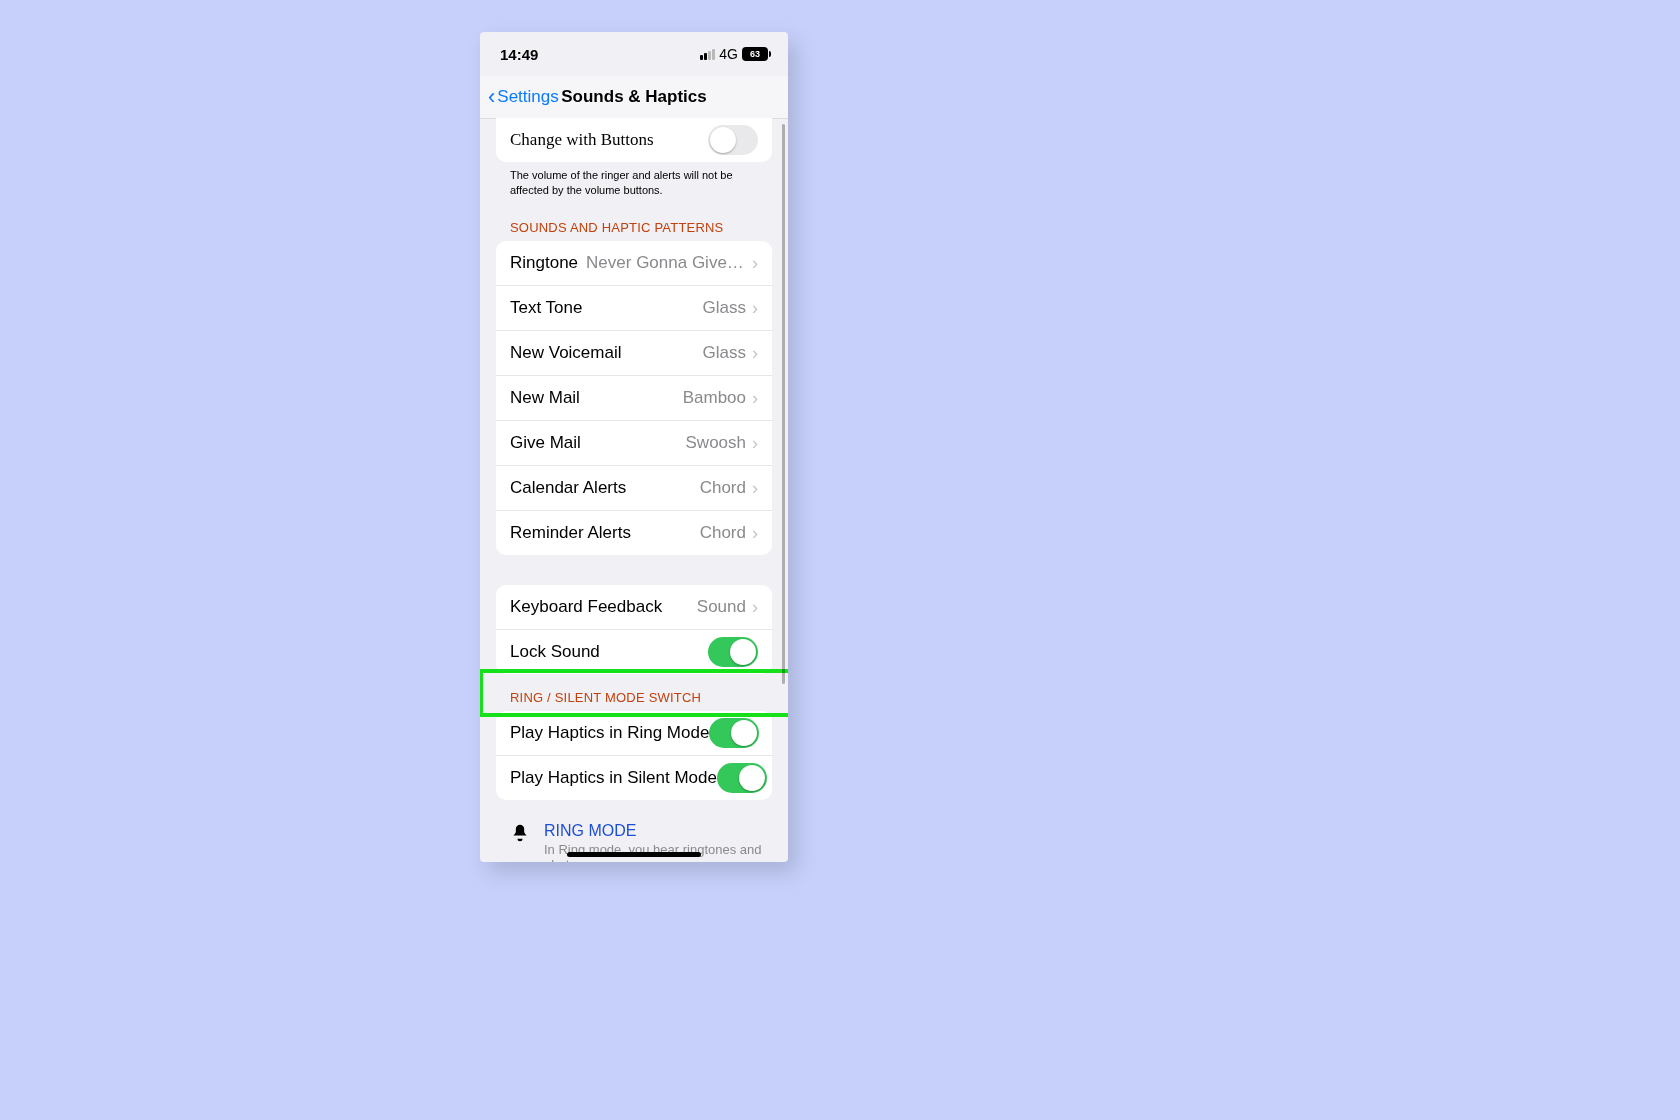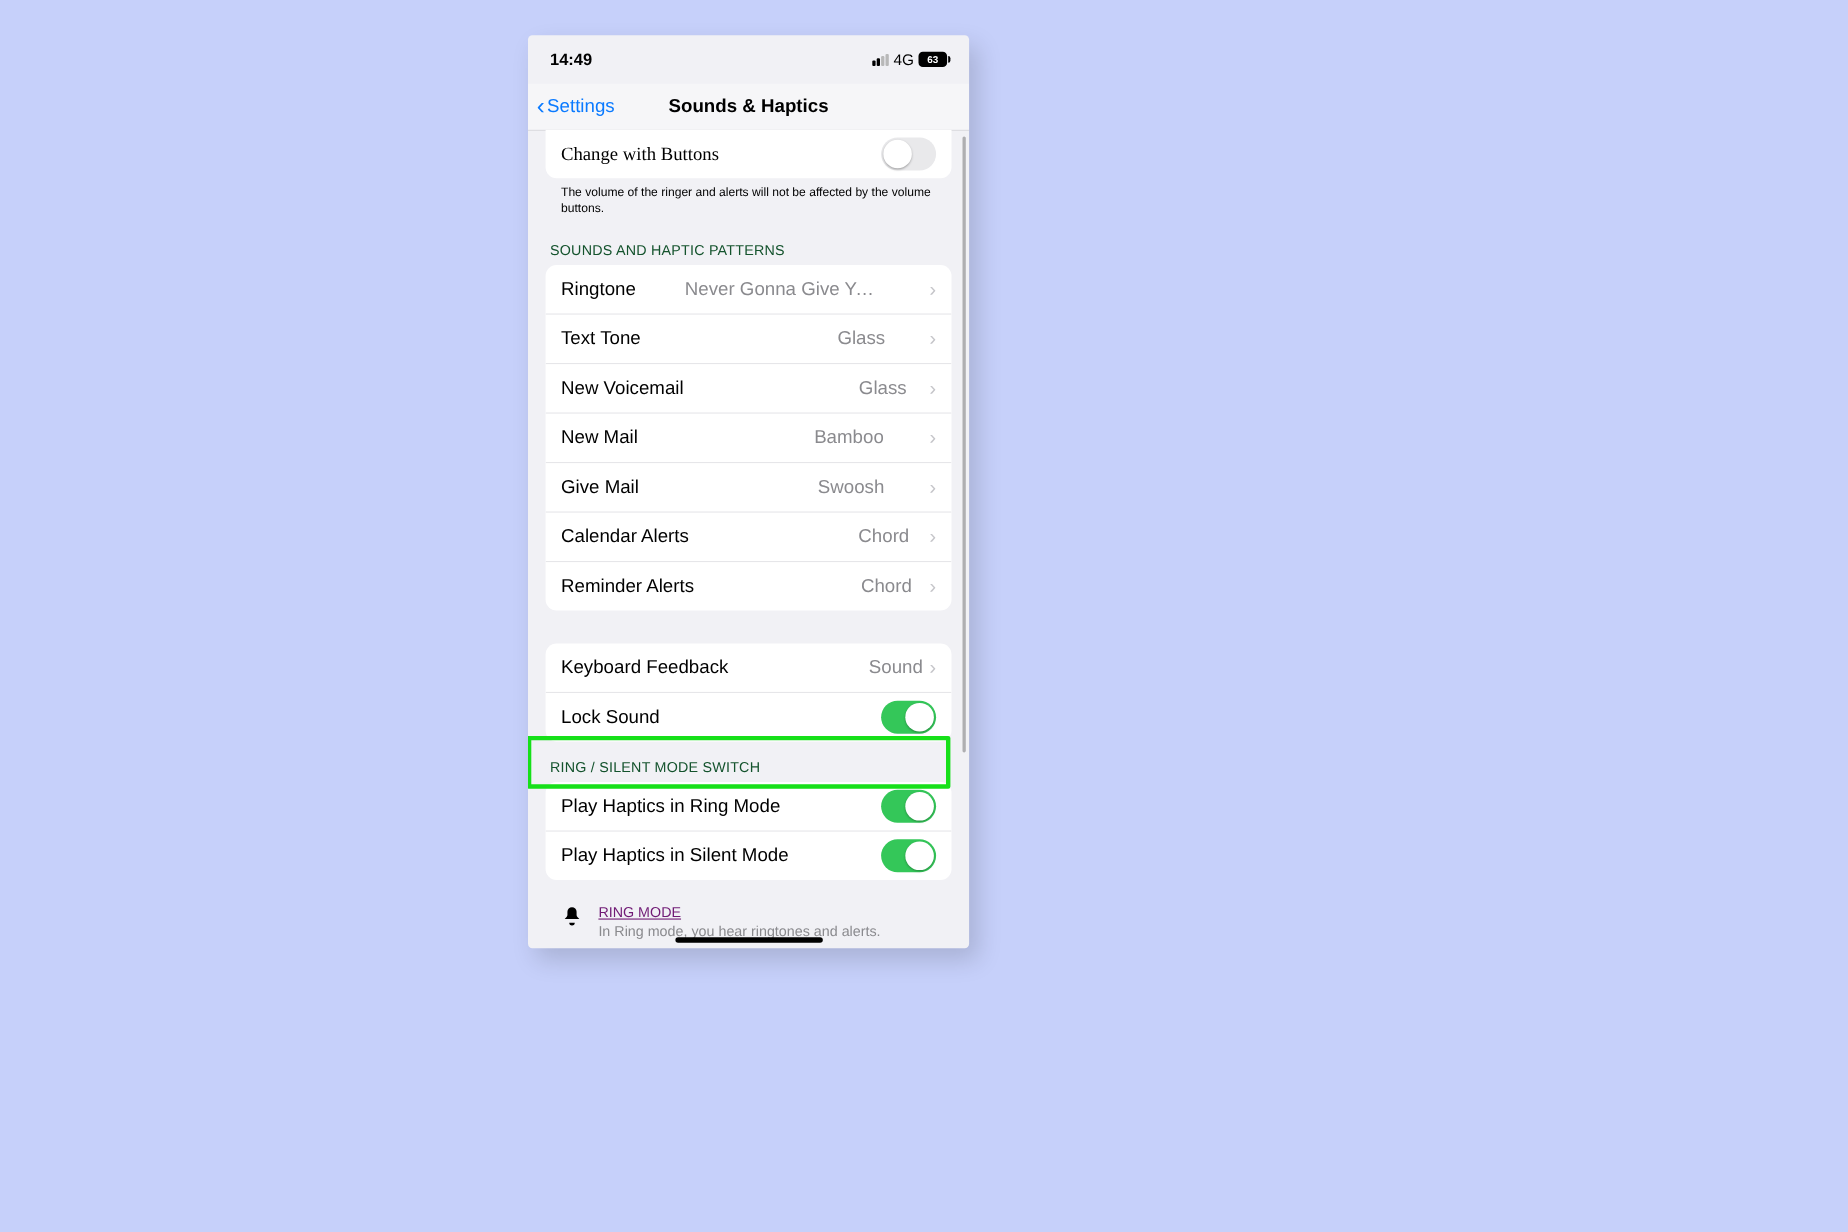--- a/index.html
+++ b/index.html
@@ -13,21 +13,21 @@
   }
   .stage {
     position: relative;
     width: 1680px;
     height: 1120px;
   }
   .phone {
     position: absolute;
     left: 480px;
     top: 32px;
-    width: 401px;
+    width: 308px;
     height: 830px;
     background: #f1f1f5;
     border-radius: 4px;
     box-shadow: 8px 10px 22px rgba(0,0,0,0.15);
     overflow: hidden;
   }
   
   .status-bar {
     position: relative;
     height: 44px;
@@ -138,39 +138,39 @@
   .toggle.off .knob{left:2px;}
   .toggle.on .knob{left:22px;}
   
   .caption{
     padding: 6px 30px 6px 30px;
     color:#000000;
     font-size:11px;
     line-height:1.35;
   }
   .section-header{
-    padding: 16px 30px 6px 20px;
-    color:#14532d;
+    padding: 16px 30px 6px 30px;
+    color:#c2410c;
     font-size:13px;
     letter-spacing:0.2px;
   }
   
   .highlight{
     position:absolute;border:4px solid #16e019;border-radius:2px;
     pointer-events:none;
   }
   
   .ring-row{
     display:flex;align-items:flex-start;
     padding: 8px 16px 0 30px;
     gap:14px;
   }
   .bell-icon svg{width:20px;height:22px;fill:#000;}
   .ring-texts{display:flex;flex-direction:column;}
-  .ring-title{font-size:13px;color:#701a75;text-decoration:underline;}
+  .ring-title{font-size:16px;color:#1d4ed8;}
   .ring-sub{font-size:13px;color:#8a8a8e;margin-top:2px;}
   
   .home-ind{
     position:absolute;bottom:5px;left:50%;transform:translateX(-50%);
     width:134px;height:5px;border-radius:3px;background:#000;
   }
 </style>
 </head>
 <body>
 

